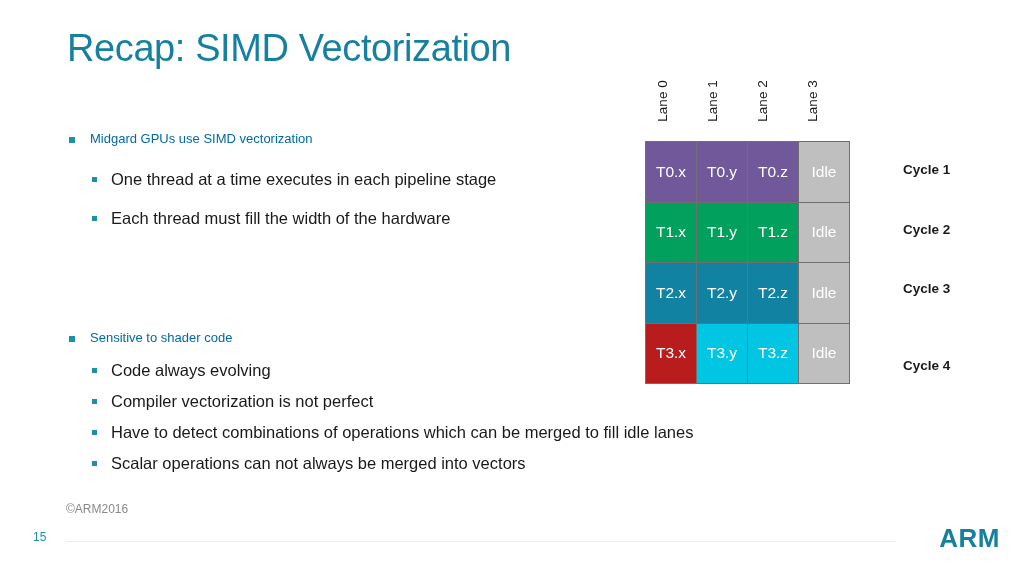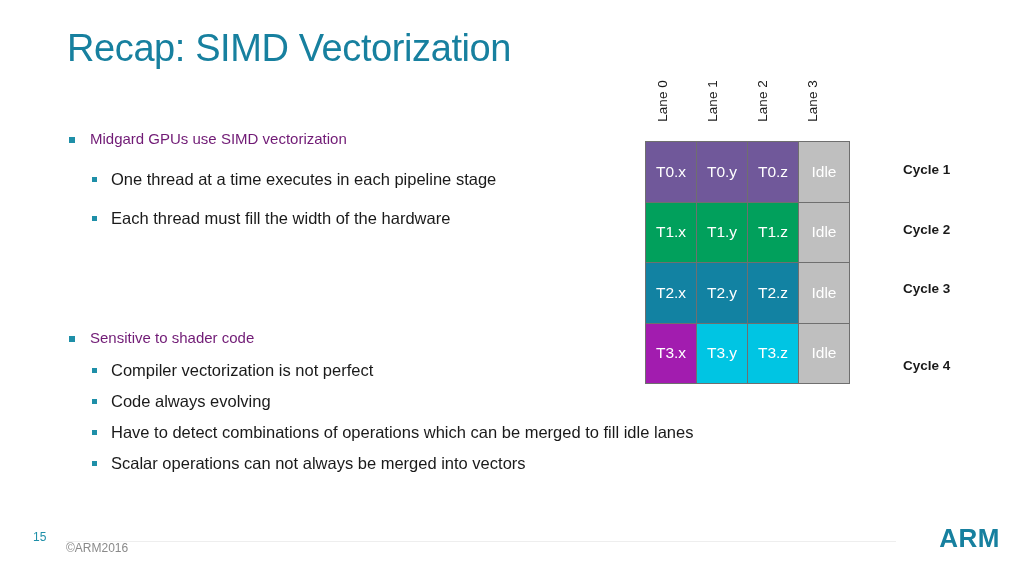--- a/index.html
+++ b/index.html
@@ -35,23 +35,23 @@
     position: absolute;
     left: 66px;
     width: 760px;
   }
   #group-1 { top: 126px; }
   #group-2 { top: 325px; }
 
   .lvl1 {
     position: relative;
     padding-left: 24px;
-    font-size: 15px;
+    font-size: 13px;
     line-height: 26px;
-    color: #701a75;
+    color: #0369a1;
     margin-bottom: 4px;
     white-space: nowrap;
   }
   .lvl2 {
     position: relative;
     padding-left: 45px;
     font-size: 16.5px;
     line-height: 24px;
     color: #1a1a1a;
     margin-top: 15px;
@@ -140,21 +140,21 @@
   #page-num {
     position: absolute;
     left: 33px;
     top: 530px;
     font-size: 12px;
     color: #1e8fa8;
   }
   #copyright {
     position: absolute;
     left: 66px;
-    top: 541px;
+    top: 502px;
     font-size: 12px;
     color: #8a8a8a;
   }
   #arm-logo {
     position: absolute;
     right: 24px;
     top: 523px;
     font-size: 26px;
     font-weight: bold;
     letter-spacing: 0.5px;
@@ -183,25 +183,25 @@
     </div>
   </div>
 
   <div class="bullet-group" id="group-2">
     <div class="lvl1">
       <span class="sq"></span>
       <span>Sensitive to shader code</span>
     </div>
     <div class="lvl2">
       <span class="sq"></span>
+      <span>Code always evolving</span>
+    </div>
+    <div class="lvl2">
+      <span class="sq"></span>
       <span>Compiler vectorization is not perfect</span>
-    </div>
-    <div class="lvl2">
-      <span class="sq"></span>
-      <span>Code always evolving</span>
     </div>
     <div class="lvl2">
       <span class="sq"></span>
       <span>Have to detect combinations of operations which can be merged to fill idle lanes</span>
     </div>
     <div class="lvl2">
       <span class="sq"></span>
       <span>Scalar operations can not always be merged into vectors</span>
     </div>
   </div>
@@ -221,21 +221,21 @@
             <td style="background: rgb(1, 160, 92);">T1.z</td>
             <td class="idle" style="background: rgb(191, 191, 191);">Idle</td>
           </tr>
           <tr>
             <td style="background: rgb(18, 130, 162);">T2.x</td>
             <td style="background: rgb(18, 130, 162);">T2.y</td>
             <td style="background: rgb(18, 130, 162);">T2.z</td>
             <td class="idle" style="background: rgb(191, 191, 191);">Idle</td>
           </tr>
           <tr>
-            <td style="background: #a21caf;">T3.x</td>
+            <td style="background: #b91c1c;">T3.x</td>
             <td style="background: rgb(0, 197, 227);">T3.y</td>
             <td style="background: rgb(0, 197, 227);">T3.z</td>
             <td class="idle" style="background: rgb(191, 191, 191);">Idle</td>
           </tr>
         </tbody>
     </table>
   <div class="lane-head" style="left: 0px;">
         <span>Lane 0</span>
       </div>
       <div class="lane-head" style="left: 50px;">

